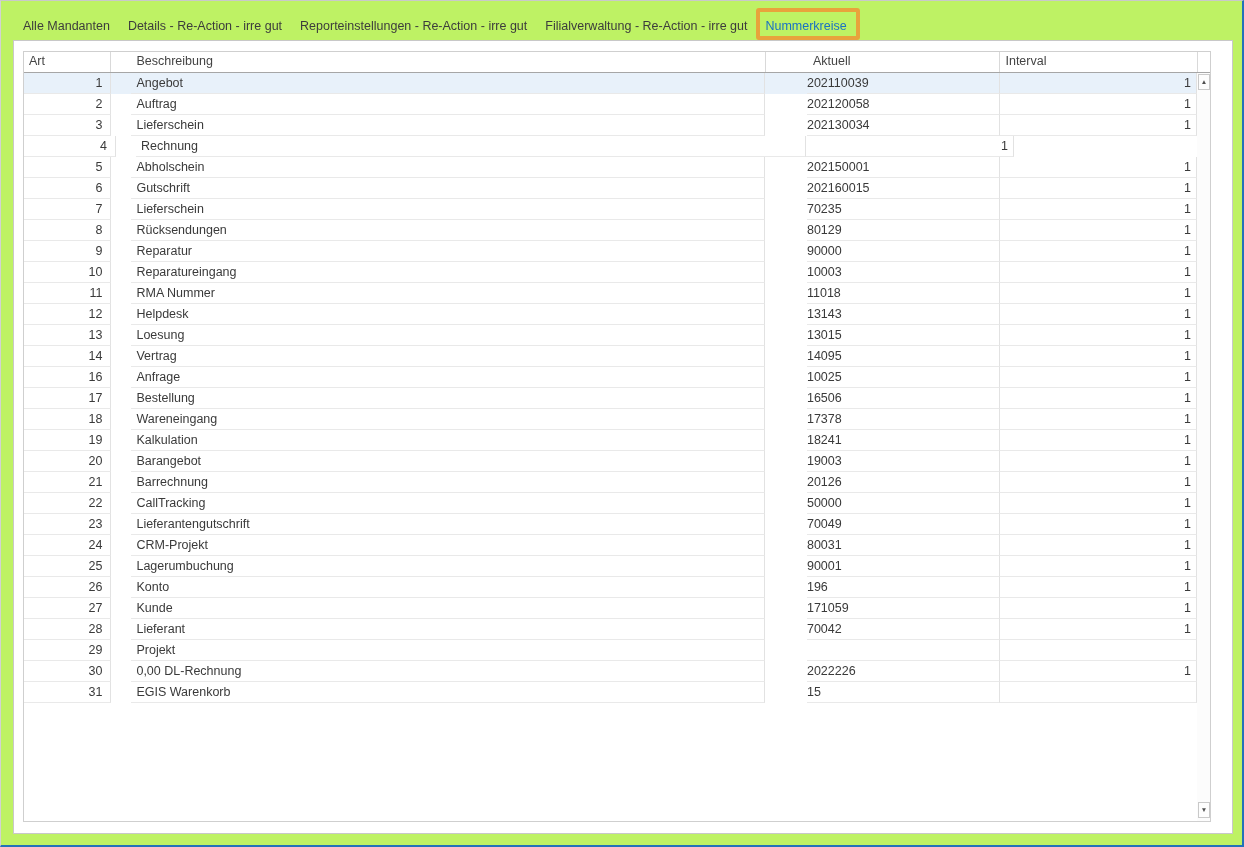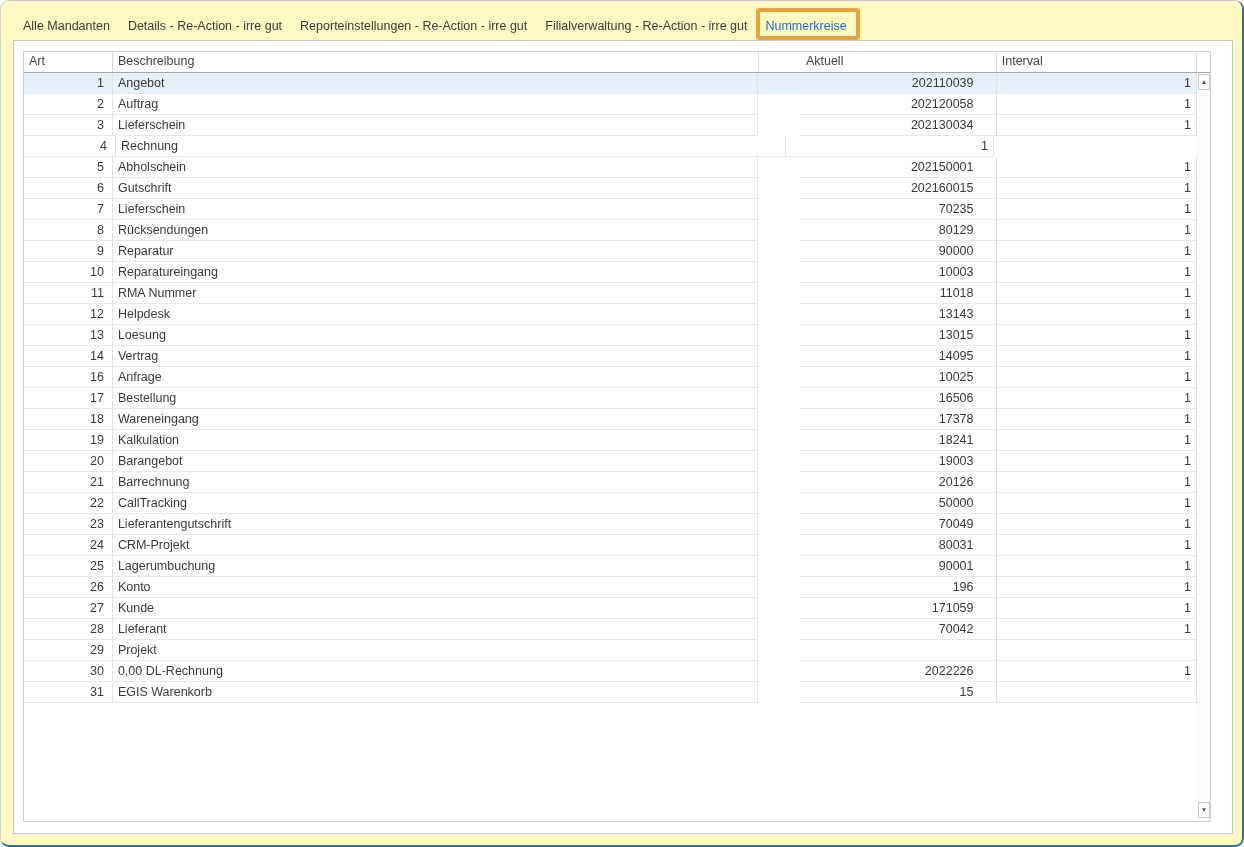--- a/index.html
+++ b/index.html
@@ -3,23 +3,23 @@
 <meta charset="utf-8">
 <style>
   :root{
     --accent:#2272B9;
     --highlight:#E8A33C;
     --tab-selected:#1A72C4;
   }
   *{margin:0;padding:0;box-sizing:border-box;}
   body{background:#ffffff;font-family:"Liberation Sans","DejaVu Sans",sans-serif;}
   .window{
-    position:relative;width:1244px;height:847px;background:#fef9c3;overflow:hidden;
+    position:relative;width:1244px;height:847px;background:#bef264;overflow:hidden;
     border-top:1px solid #c9c9c9;border-left:1px solid #d2d2d2;
-    border-right:2px solid var(--accent);border-bottom:2px solid var(--accent);border-radius:9px;
+    border-right:2px solid var(--accent);border-bottom:2px solid var(--accent);
   }
   
   .tab-bar{
     position:absolute;left:22px;top:10px;height:29px;
     display:flex;align-items:center;gap:18px;z-index:3;
   }
   .tab{
     font-size:12.5px;color:#3c3c3c;white-space:nowrap;cursor:default;
     padding:2px 0;
   }
@@ -41,35 +41,35 @@
   }
   .header-row{
     display:flex;height:21px;border-bottom:1px solid #a6a6a6;background:#fff;
   }
   .hcell{
     height:100%;font-size:12.5px;color:#444;line-height:19px;
     border-right:1px solid #d9d9d9;padding-left:5px;overflow:hidden;white-space:nowrap;
   }
   .hcell.col-filler{border-right:none;padding:0;}
   .col-art{width:92px;}
-  .col-beschreibung{width:670px;}
+  .col-beschreibung{width:670px;margin-left:20px;}
   .col-aktuell{width:203px;margin-left:42px;}
   .col-interval{width:208px;}
   .col-filler{width:13px;}
   .rows{position:absolute;left:0;top:21px;width:1173px;}
   .row{display:flex;height:21px;background:#fff;}
   .row.selected{background:#e8f1fa;}
   .cell{
     height:100%;font-size:12.5px;color:#3a3a3a;line-height:20px;
     border-right:1px solid #e2e2e2;border-bottom:1px solid #e9e9e9;
     overflow:hidden;white-space:nowrap;
   }
   .cell.col-art{text-align:right;padding-right:8px;}
   .cell.col-beschreibung{text-align:left;padding-left:5px;}
-  .cell.col-aktuell{text-align:right;padding-right:22px;}
+  .cell.col-aktuell{padding-right:22px;}
   .cell.col-interval{text-align:right;padding-right:5px;}
   
   .vscroll{
     position:absolute;top:21px;right:0;width:13px;bottom:0;background:#fcfcfc;
   }
   .scroll-btn{
     position:absolute;left:0;width:12px;height:16px;margin-left:1px;
     border:1px solid #c9c9c9;background:#fdfdfd;color:#505050;
     display:flex;align-items:center;justify-content:center;
     font-size:6.5px;line-height:1;cursor:default;

